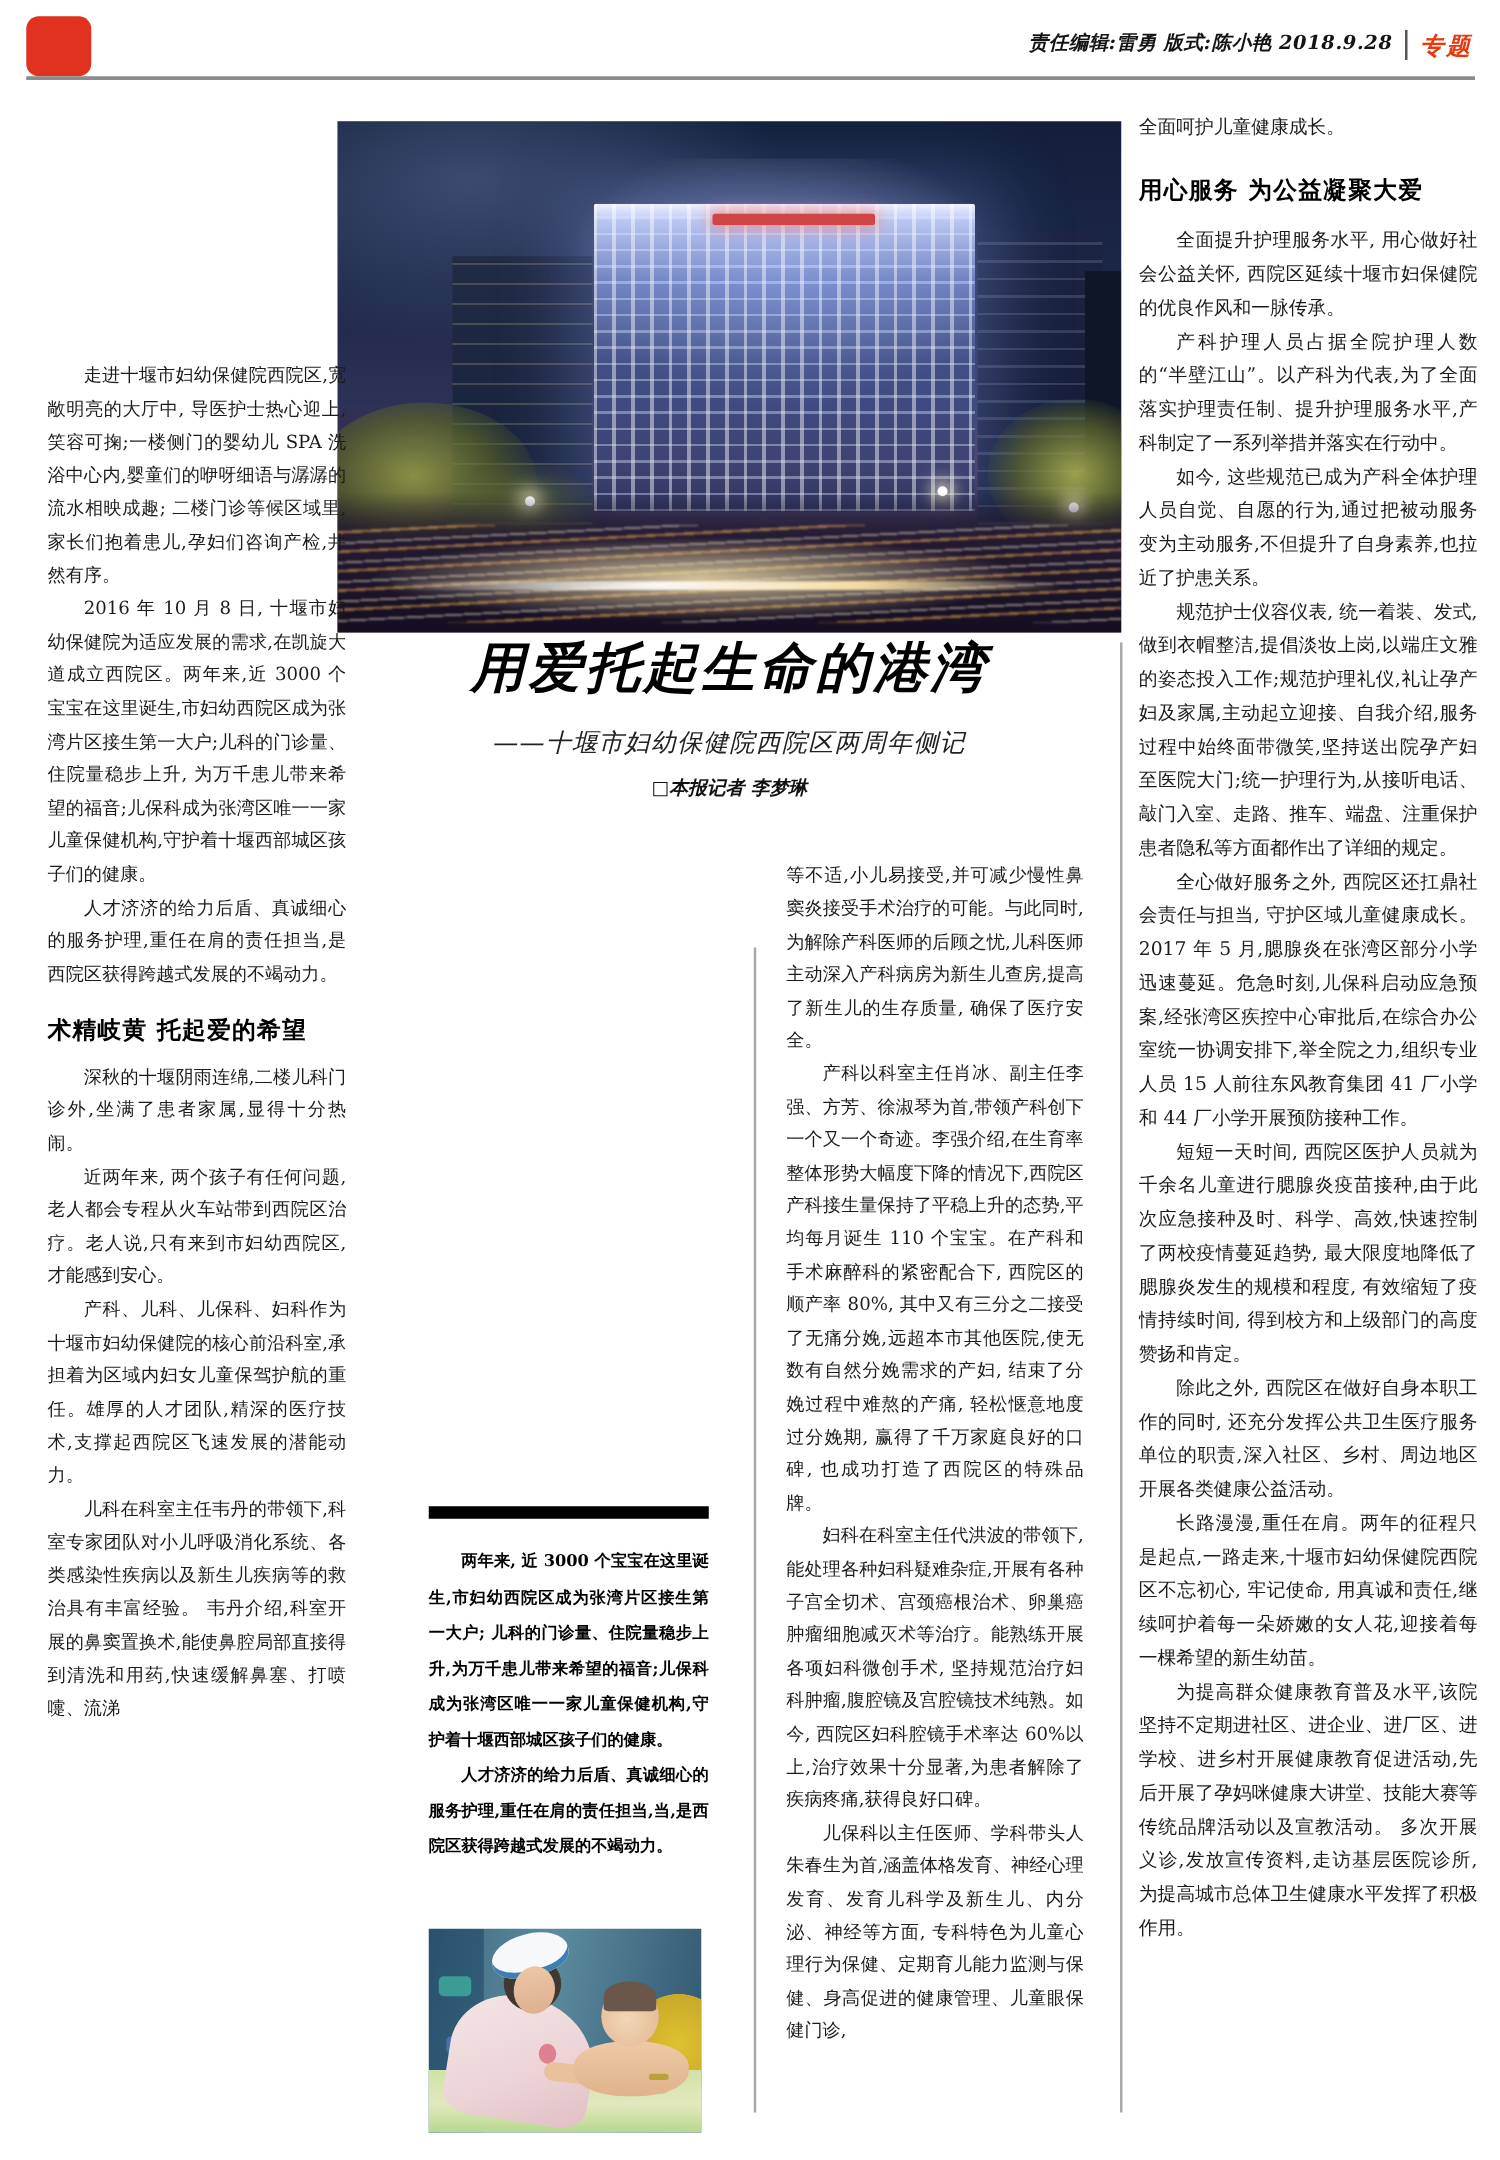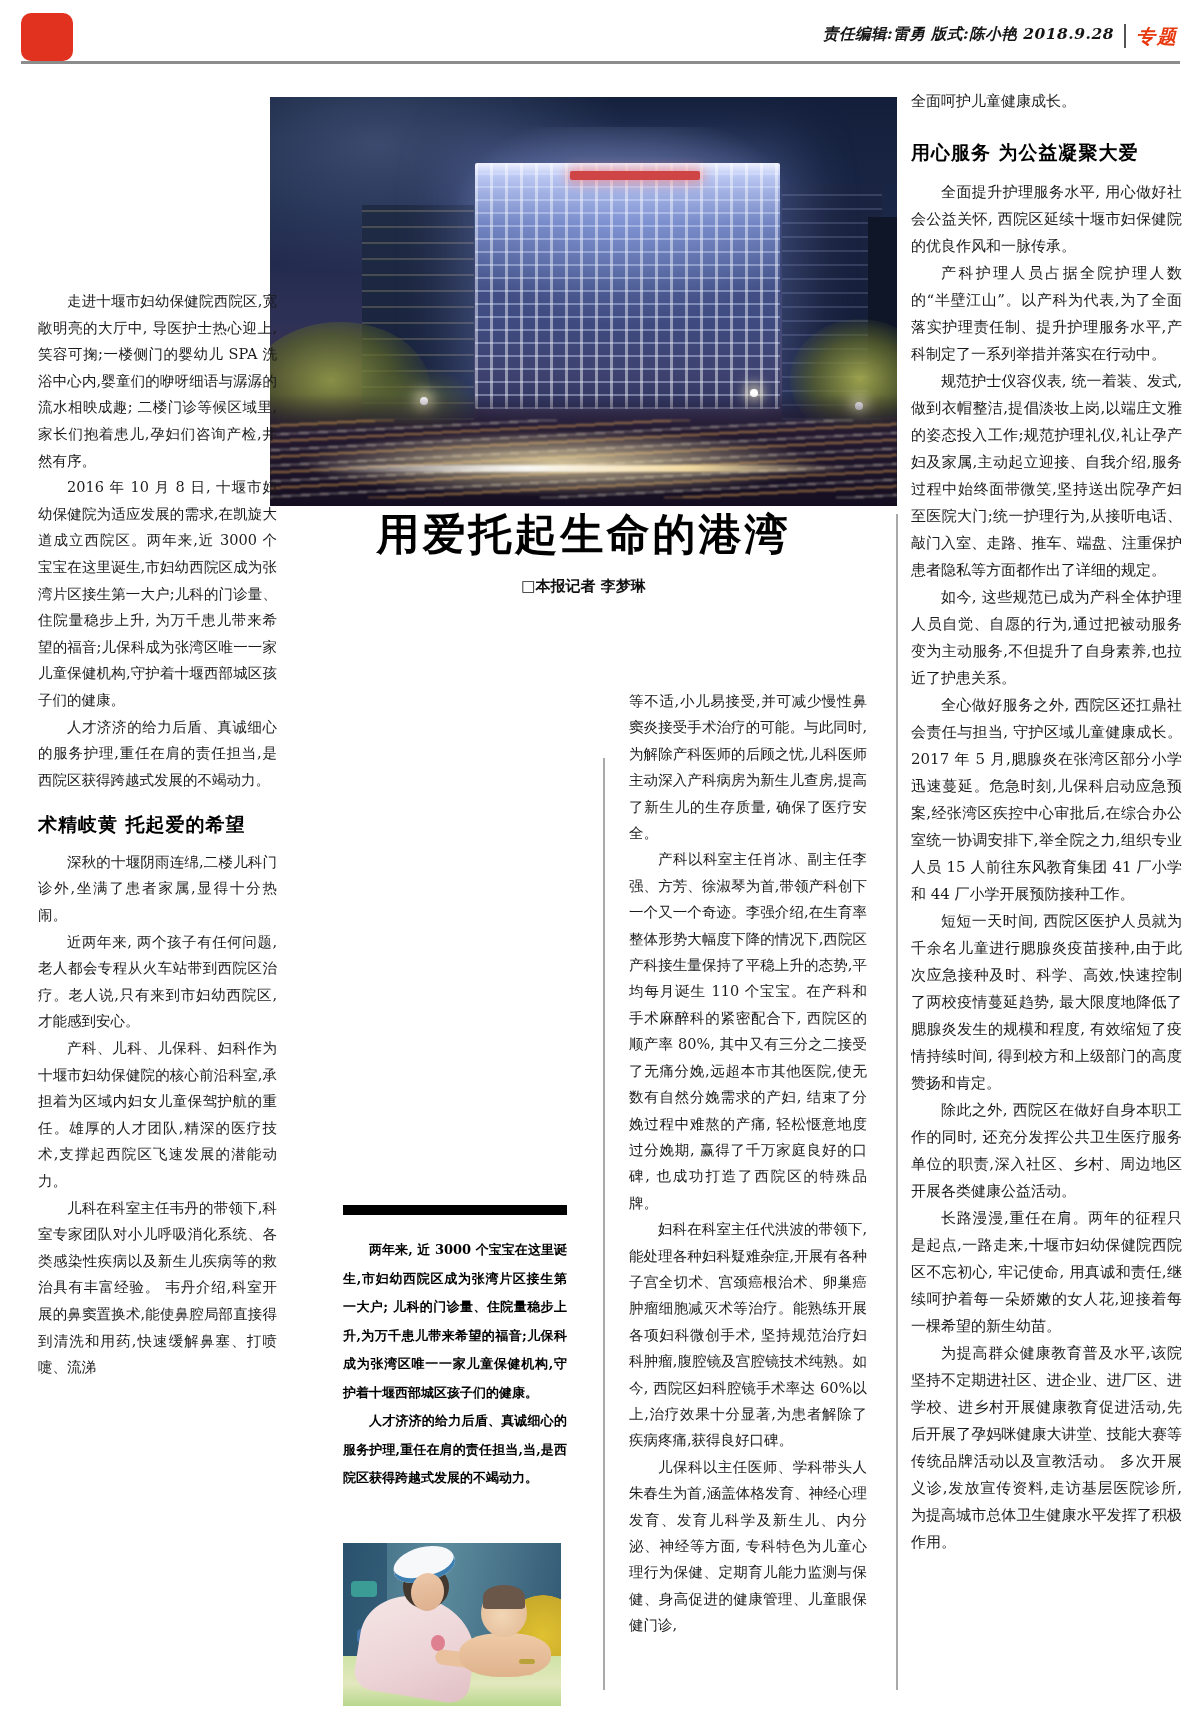--- a/index.html
+++ b/index.html
@@ -25,21 +25,21 @@
     font-size:14.5px;line-height:26.4px;}
   .col-right{position:absolute;left:911px;top:88px;width:271px;height:1552px;overflow:hidden;
     font-size:15px;line-height:27px;}
   .subhead{
     font-family:"DejaVu Sans","Liberation Sans",sans-serif;
     font-size:19px;font-weight:700;color:#000;letter-spacing:1px;
     margin:18px 0 11px;text-indent:0;
   }
   .col-right .subhead{margin:24px 0 13px;}
   
-  .titleblock{position:absolute;left:270px;top:506px;width:627px;text-align:center;}
+  .titleblock{position:absolute;left:270px;top:506px;width:627px;text-align:center;font-style:italic;}
   .titleblock h1{margin:0;font-size:43px;font-weight:700;letter-spacing:3px;color:#000;}
   .titleblock .subtitle{margin-top:17px;font-size:20px;color:#222;letter-spacing:1px;}
   .titleblock .byline{margin-top:13px;font-size:15px;font-weight:700;
     font-family:"DejaVu Sans","Liberation Sans",sans-serif;color:#111;}
   
   .vrule{position:absolute;width:1.5px;background:#a9a9a9;}
   .vrule-mid{left:603px;top:758px;height:932px;}
   .vrule-right{left:896px;top:514px;height:1176px;}
   
   .pullquote{position:absolute;left:343px;top:1205px;width:224px;}
@@ -142,20 +142,21 @@
     <div class="lamp" style="left:150px;top:300px;"></div>
     <div class="lamp" style="left:480px;top:292px;"></div>
     <div class="lamp" style="left:585px;top:305px;"></div>
     <div class="road"></div>
     <div class="streaks"></div>
     <div class="streak-white"></div>
   </div>
 
   <div class="titleblock">
     <h1>用爱托起生命的港湾</h1>
+    <div class="subtitle">——十堰市妇幼保健院西院区两周年侧记</div>
     <div class="byline">□本报记者 李梦琳</div>
   </div>
 
   <div class="vrule vrule-mid"></div>
   <div class="vrule vrule-right"></div>
 
   <div class="col col-left">
     <p class="para">走进十堰市妇幼保健院西院区,宽敞明亮的大厅中, 导医护士热心迎上,笑容可掬;一楼侧门的婴幼儿 SPA 洗浴中心内,婴童们的咿呀细语与潺潺的流水相映成趣; 二楼门诊等候区域里,家长们抱着患儿,孕妇们咨询产检,井然有序。</p>
     <p class="para">2016 年 10 月 8 日, 十堰市妇幼保健院为适应发展的需求,在凯旋大道成立西院区。两年来,近 3000 个宝宝在这里诞生,市妇幼西院区成为张湾片区接生第一大户;儿科的门诊量、住院量稳步上升, 为万千患儿带来希望的福音;儿保科成为张湾区唯一一家儿童保健机构,守护着十堰西部城区孩子们的健康。</p>
     <p class="para">人才济济的给力后盾、真诚细心的服务护理,重任在肩的责任担当,是西院区获得跨越式发展的不竭动力。</p>
@@ -195,22 +196,22 @@
     <p class="para">产科以科室主任肖冰、副主任李强、方芳、徐淑琴为首,带领产科创下一个又一个奇迹。李强介绍,在生育率整体形势大幅度下降的情况下,西院区产科接生量保持了平稳上升的态势,平均每月诞生 110 个宝宝。在产科和手术麻醉科的紧密配合下, 西院区的顺产率 80%, 其中又有三分之二接受了无痛分娩,远超本市其他医院,使无数有自然分娩需求的产妇, 结束了分娩过程中难熬的产痛, 轻松惬意地度过分娩期, 赢得了千万家庭良好的口碑, 也成功打造了西院区的特殊品牌。</p>
     <p class="para">妇科在科室主任代洪波的带领下,能处理各种妇科疑难杂症,开展有各种子宫全切术、宫颈癌根治术、卵巢癌肿瘤细胞减灭术等治疗。能熟练开展各项妇科微创手术, 坚持规范治疗妇科肿瘤,腹腔镜及宫腔镜技术纯熟。如今, 西院区妇科腔镜手术率达 60%以上,治疗效果十分显著,为患者解除了疾病疼痛,获得良好口碑。</p>
     <p class="para">儿保科以主任医师、学科带头人朱春生为首,涵盖体格发育、神经心理发育、发育儿科学及新生儿、内分泌、神经等方面, 专科特色为儿童心理行为保健、定期育儿能力监测与保健、身高促进的健康管理、儿童眼保健门诊,</p>
   </div>
 
   <div class="col col-right">
     <p class="para noindent">全面呵护儿童健康成长。</p>
     <h3 class="subhead">用心服务  为公益凝聚大爱</h3>
     <p class="para">全面提升护理服务水平, 用心做好社会公益关怀, 西院区延续十堰市妇保健院的优良作风和一脉传承。</p>
     <p class="para">产科护理人员占据全院护理人数的“半壁江山”。以产科为代表,为了全面落实护理责任制、提升护理服务水平,产科制定了一系列举措并落实在行动中。</p>
+    <p class="para">如今, 这些规范已成为产科全体护理人员自觉、自愿的行为,通过把被动服务变为主动服务,不但提升了自身素养,也拉近了护患关系。</p>
     <p class="para">规范护士仪容仪表, 统一着装、发式,做到衣帽整洁,提倡淡妆上岗,以端庄文雅的姿态投入工作;规范护理礼仪,礼让孕产妇及家属,主动起立迎接、自我介绍,服务过程中始终面带微笑,坚持送出院孕产妇至医院大门;统一护理行为,从接听电话、敲门入室、走路、推车、端盘、注重保护患者隐私等方面都作出了详细的规定。</p>
-    <p class="para">如今, 这些规范已成为产科全体护理人员自觉、自愿的行为,通过把被动服务变为主动服务,不但提升了自身素养,也拉近了护患关系。</p>
     <p class="para">全心做好服务之外, 西院区还扛鼎社会责任与担当, 守护区域儿童健康成长。2017 年 5 月,腮腺炎在张湾区部分小学迅速蔓延。危急时刻,儿保科启动应急预案,经张湾区疾控中心审批后,在综合办公室统一协调安排下,举全院之力,组织专业人员 15 人前往东风教育集团 41 厂小学和 44 厂小学开展预防接种工作。</p>
     <p class="para">短短一天时间, 西院区医护人员就为千余名儿童进行腮腺炎疫苗接种,由于此次应急接种及时、科学、高效,快速控制了两校疫情蔓延趋势, 最大限度地降低了腮腺炎发生的规模和程度, 有效缩短了疫情持续时间, 得到校方和上级部门的高度赞扬和肯定。</p>
     <p class="para">除此之外, 西院区在做好自身本职工作的同时, 还充分发挥公共卫生医疗服务单位的职责,深入社区、乡村、周边地区开展各类健康公益活动。</p>
     <p class="para">长路漫漫,重任在肩。两年的征程只是起点,一路走来,十堰市妇幼保健院西院区不忘初心, 牢记使命, 用真诚和责任,继续呵护着每一朵娇嫩的女人花,迎接着每一棵希望的新生幼苗。</p>
     <p class="para">为提高群众健康教育普及水平,该院坚持不定期进社区、进企业、进厂区、进学校、进乡村开展健康教育促进活动,先后开展了孕妈咪健康大讲堂、技能大赛等传统品牌活动以及宣教活动。 多次开展义诊,发放宣传资料,走访基层医院诊所, 为提高城市总体卫生健康水平发挥了积极作用。</p>
   </div>
 
 </div>
 
 </body></html>

